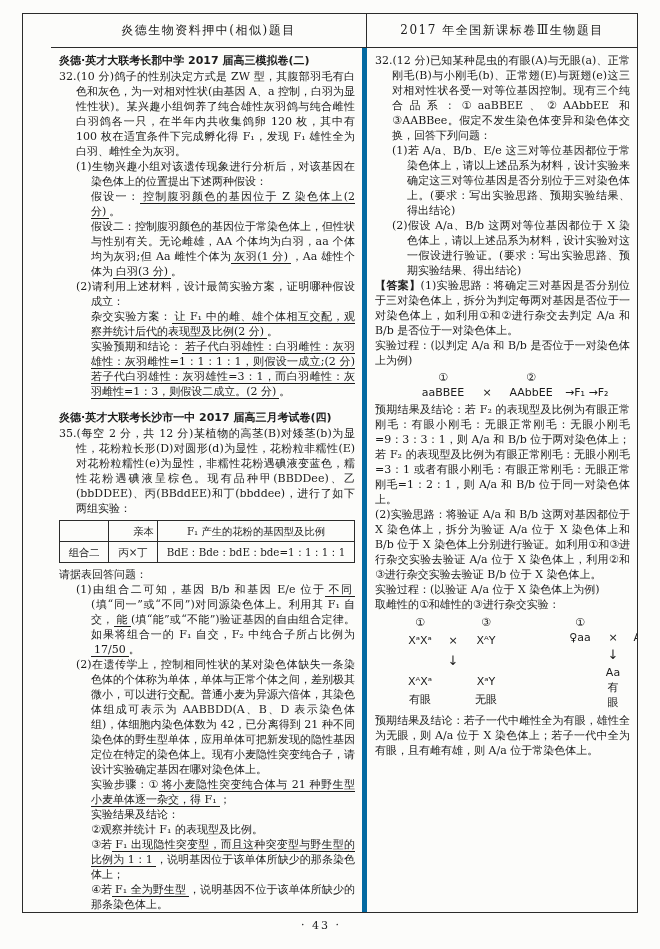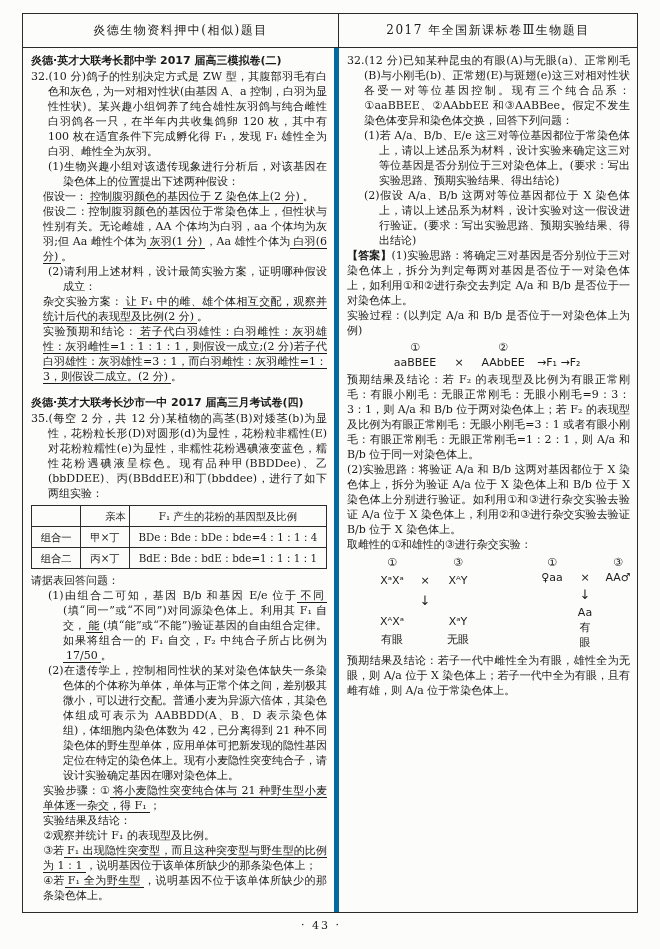--- a/index.html
+++ b/index.html
@@ -5,42 +5,42 @@
   html,body { margin:0; padding:0; }
   body {
     width:660px; height:949px; background:#f6f6f3; overflow:hidden;
     font-family:"DejaVu Serif","DejaVu Sans","Liberation Serif",serif;
     color:#1b1b1b;
   }
   .sheet { position:relative; width:660px; height:949px; background:#fcfcfa; }
   .outer {
     position:absolute; left:22px; top:13px; width:616px; height:900px;
     border:1.5px solid #2b2b2b; box-sizing:border-box;
-    display:flex; flex-direction:column; background:#fcfcfa;
+    display:flex; flex-direction:column; background:#fcfcfa;padding-left:28px;
   }
   .hdr { display:flex; flex:0 0 33px; border-bottom:1px solid #2b2b2b; }
   .hdr-cell {
     display:flex; align-items:center; justify-content:center;
     font-size:12px; letter-spacing:1.5px;
   }
   .hdr-left { width:316px; border-right:1px solid #2b2b2b; box-sizing:border-box; }
   .hdr-right { flex:1; }
   .cols { display:flex; flex:1; min-height:0; }
   .col { box-sizing:border-box; overflow:hidden; }
   .col-left { width:316px; border-right:5px solid #0369a1; padding:5px 7px 4px 8px; }
   .col-right { flex:1; padding:5px 7px 4px 8px; }
   p { margin:0; font-size:11px; line-height:15px; text-align:justify; }
   .head {
     font-family:"DejaVu Sans","Liberation Sans",sans-serif;
     font-weight:bold; font-size:11px; line-height:16px; text-align:left;
   }
   .head2 { margin-top:11px; }
   .hang-q { padding-left:17px; text-indent:-17px; }
   .hang-i { margin-left:17px; padding-left:15px; text-indent:-15px; }
-  .sub { margin-left:12px; }
+  .sub { margin-left:32px; }
   .bl { border-bottom:1px solid #1b1b1b; padding:0 3px; }
   .bold { font-weight:bold; }
   .ftable { border-collapse:collapse; margin:4px auto 4px auto; }
   .ftable td {
     border:1px solid #2b2b2b; font-size:10.3px; line-height:12px;
     padding:4px 3px; text-align:center; white-space:nowrap;
   }
   .ftable .c1 { width:48px; }
   .ftable .c2 { width:48px;text-align:right; }
   .ftable .c3 { width:196px; }
@@ -74,40 +74,35 @@
     </div>
 
     <div class="cols">
 
       <div class="col col-left">
         <p class="head">炎德·英才大联考长郡中学 2017 届高三模拟卷(二)</p>
 
         <p class="hang-q">32.(10 分)鸽子的性别决定方式是 ZW 型，其腹部羽毛有白色和灰色，为一对相对性状(由基因 A、a 控制，白羽为显性性状)。某兴趣小组饲养了纯合雄性灰羽鸽与纯合雌性白羽鸽各一只，在半年内共收集鸽卵 120 枚，其中有 100 枚在适宜条件下完成孵化得 F₁，发现 F₁ 雄性全为白羽、雌性全为灰羽。</p>
         <p class="hang-i">(1)生物兴趣小组对该遗传现象进行分析后，对该基因在染色体上的位置提出下述两种假设：</p>
         <p class="sub"><span>假设一：</span><span class="bl">控制腹羽颜色的基因位于 Z 染色体上(2 分)</span><span>。</span></p>
-        <p class="sub"><span>假设二：控制腹羽颜色的基因位于常染色体上，但性状与性别有关。无论雌雄，AA 个体均为白羽，aa 个体均为灰羽;但 Aa 雌性个体为</span><span class="bl">灰羽(1 分)</span><span>，Aa 雄性个体为</span><span class="bl">白羽(6 分)</span><span>。</span></p>
+        <p class="sub"><span>假设二：控制腹羽颜色的基因位于常染色体上，但性状与性别有关。无论雌雄，AA 个体均为白羽，aa 个体均为灰羽;但 Aa 雌性个体为</span><span class="bl">灰羽(1 分)</span><span>，Aa 雄性个体为</span><span class="bl">白羽(3 分)</span><span>。</span></p>
         <p class="hang-i">(2)请利用上述材料，设计最简实验方案，证明哪种假设成立：</p>
         <p class="sub"><span>杂交实验方案：</span><span class="bl">让 F₁ 中的雌、雄个体相互交配，观察并统计后代的表现型及比例(2 分)</span><span>。</span></p>
         <p class="sub"><span>实验预期和结论：</span><span class="bl">若子代白羽雄性：白羽雌性：灰羽雄性：灰羽雌性=1：1：1：1，则假设一成立;(2 分)若子代白羽雄性：灰羽雄性=3：1，而白羽雌性：灰羽雌性=1：3，则假设二成立。(2 分)</span><span>。</span></p>
 
         <p class="head head2">炎德·英才大联考长沙市一中 2017 届高三月考试卷(四)</p>
 
         <p class="hang-q">35.(每空 2 分，共 12 分)某植物的高茎(B)对矮茎(b)为显性，花粉粒长形(D)对圆形(d)为显性，花粉粒非糯性(E)对花粉粒糯性(e)为显性，非糯性花粉遇碘液变蓝色，糯性花粉遇碘液呈棕色。现有品种甲(BBDDee)、乙(bbDDEE)、丙(BBddEE)和丁(bbddee)，进行了如下两组实验：</p>
 
         <table class="ftable">
           <tbody>
             <tr>
               <td class="c1"></td>
               <td class="c2">亲本</td>
               <td class="c3">F₁ 产生的花粉的基因型及比例</td>
-            </tr>
-            <tr>
-              <td>组合一</td>
-              <td>甲×丁</td>
-              <td>BDe：Bde：bDe：bde=4：1：1：4</td>
             </tr>
             <tr>
               <td>组合二</td>
               <td>丙×丁</td>
               <td>BdE：Bde：bdE：bde=1：1：1：1</td>
             </tr>
           </tbody>
         </table>
 
         <p>请据表回答问题：</p>
@@ -134,20 +129,21 @@
           <span>②</span>
           <span></span>
           <span>aaBBEE</span>
           <span>×</span>
           <span>AAbbEE</span>
           <span class="chain">→F₁ →F₂</span>
         </div>
 
         <p>预期结果及结论：若 F₂ 的表现型及比例为有眼正常刚毛：有眼小刚毛：无眼正常刚毛：无眼小刚毛=9：3：3：1，则 A/a 和 B/b 位于两对染色体上；若 F₂ 的表现型及比例为有眼正常刚毛：无眼小刚毛=3：1 或者有眼小刚毛：有眼正常刚毛：无眼正常刚毛=1：2：1，则 A/a 和 B/b 位于同一对染色体上。</p>
         <p>(2)实验思路：将验证 A/a 和 B/b 这两对基因都位于 X 染色体上，拆分为验证 A/a 位于 X 染色体上和 B/b 位于 X 染色体上分别进行验证。如利用①和③进行杂交实验去验证 A/a 位于 X 染色体上，利用②和③进行杂交实验去验证 B/b 位于 X 染色体上。</p>
+        <p>实验过程：(以验证 A/a 位于 X 染色体上为例)</p>
         <p>取雌性的①和雄性的③进行杂交实验：</p>
 
         <div class="dg2wrap">
           <div class="dg2">
             <span>①</span>
             <span></span>
             <span>③</span>
             <span>XᵃXᵃ</span>
             <span>×</span>
             <span>XᴬY</span>

